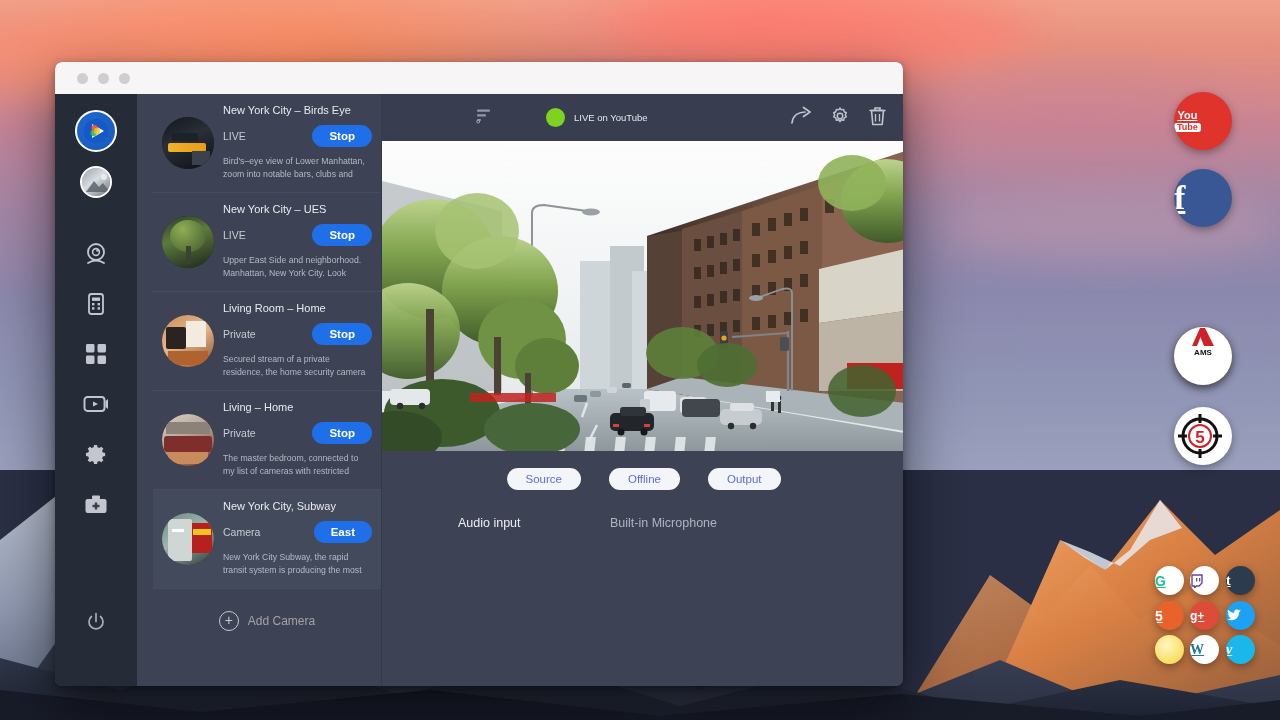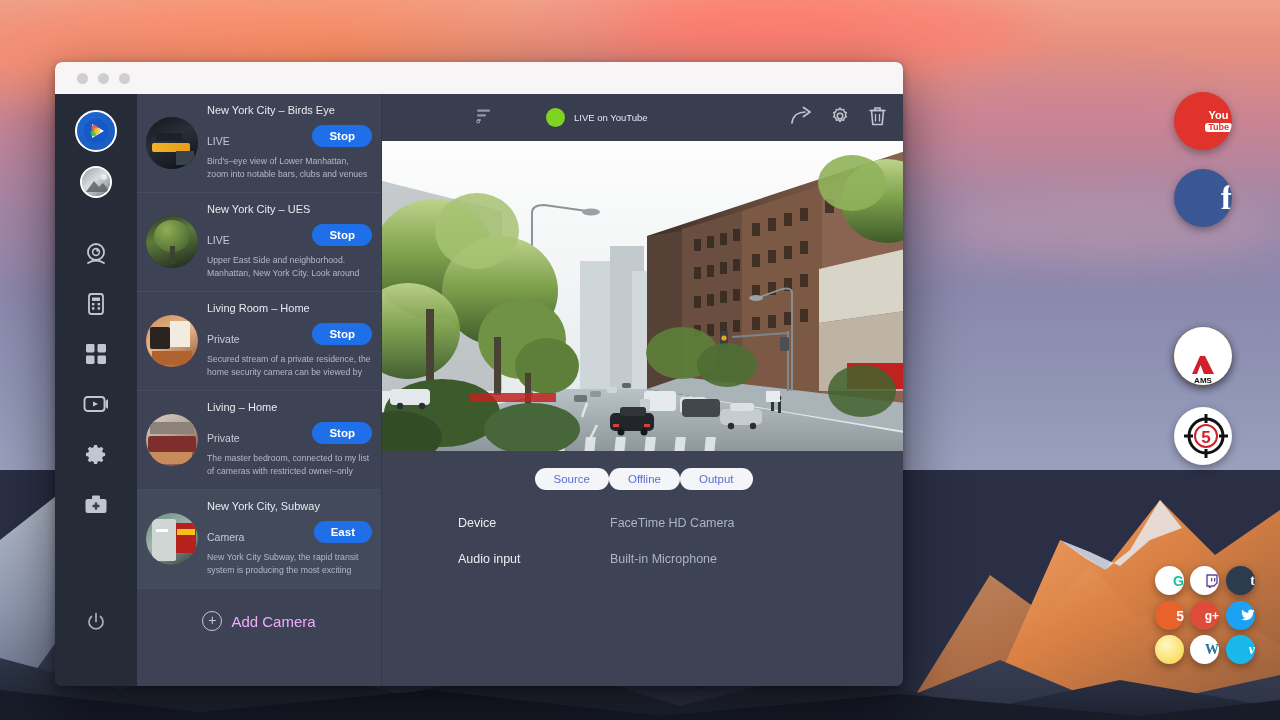--- a/index.html
+++ b/index.html
@@ -27,24 +27,25 @@
   }
   .wp-mtn {
     position:absolute; bottom:0; left:0; width:1280px; height:330px;
     overflow:hidden;
   }
   .wp-mtn svg { display:block; }
 
   
   .dicon {
     position:absolute; border-radius:50%;
-    display:flex; align-items:center; justify-content:flex-end;
+    display:flex; align-items:center; justify-content:flex-start;
     box-shadow:0 3px 8px rgba(0,0,0,.35);
     font-weight:bold; color:#fff; overflow:hidden;
     font-family:"Liberation Sans", sans-serif;
+    text-decoration:underline;
   }
   .dicon.big { width:58px; height:58px; }
   .dicon.sm  { width:29px; height:29px; font-size:14px; }
 
   
   #window {
     position:absolute; left:55px; top:62px; width:848px; height:624px;
     border-radius:7px; overflow:hidden;
     box-shadow:0 22px 60px rgba(0,0,0,.55), 0 3px 10px rgba(0,0,0,.35);
     background:#353b4d;
@@ -82,77 +83,77 @@
   }
   .rail-btn svg { display:block; }
   .rail-power { position:absolute; bottom:32px; opacity:.75; }
 
   
   #list {
     width:245px; flex:none; background:#3d4354;
     display:flex; flex-direction:column;
     border-right:1px solid #343a49;
   }
-  #list-scroll { flex:1; overflow:hidden; }
+  #list-scroll { flex:1; overflow:hidden;padding-left:16px; }
   .cam {
     display:flex; padding:10px 9px 11px 9px; gap:9px;
     border-bottom:1px solid #474d5e; cursor:pointer; position:relative;
   }
   .cam.selected { background:#434a5c; }
   .cam-thumb {
     width:52px; height:52px; border-radius:50%; flex:none;
     margin-top:13px; overflow:hidden; position:relative;
     background:#222;
   }
   .cam-body { flex:1; min-width:0; }
   .cam-title {
     font-size:11px; color:#e8eaef; margin-bottom:9px;
     white-space:nowrap; overflow:hidden; text-overflow:ellipsis;
   }
-  .cam-row { display:flex; align-items:flex-end; justify-content:space-between; margin-bottom:8px; }
+  .cam-row { display:flex; align-items:center; justify-content:space-between; margin-bottom:8px; }
   .cam-status { font-size:10.5px; color:#c7cbd4; }
   .btn-pill {
     background:#1f6fe8; color:#fff; font-size:11.5px; font-weight:bold;
     border:none; border-radius:13px; padding:5px 17px; cursor:pointer;
     font-family:"Liberation Sans", sans-serif;
   }
   .cam-desc {
     font-size:8.7px; color:#b4b9c4; line-height:1.45;
     max-height:26px; overflow:hidden;
   }
   #add-camera {
     display:flex; align-items:center; justify-content:center; gap:9px;
     padding:22px 0 0 0; cursor:pointer;
   }
   .plus-circ {
     width:20px; height:20px; border-radius:50%;
     border:1.4px solid #c3c8d2; color:#c3c8d2;
     display:flex; align-items:center; justify-content:center;
     font-size:14px; line-height:1; padding-bottom:2px;
   }
-  #add-camera-label { font-size:15px; color:#f0abfc; }
+  #add-camera-label { font-size:12px; color:#a3a3a3; }
 
   
   #main { flex:1; background:#3d4354; display:flex; flex-direction:column; }
   #topbar {
     height:47px; background:#383e4f; display:flex; align-items:center;
     padding:0 18px; gap:10px; position:relative;
   }
   #filter-icon { margin-left:75px; opacity:.7; cursor:pointer; }
   #live-wrap { display:flex; align-items:center; gap:9px; margin-left:44px; }
   .live-dot { width:19px; height:19px; border-radius:50%; background:#7ed321; }
   #live-label { font-size:9.5px; color:#e6e8ee; }
   #top-actions { margin-left:auto; display:flex; gap:18px; align-items:center; }
   #top-actions > span { cursor:pointer; opacity:.85; }
 
   #video {
     height:310px; position:relative; overflow:hidden; background:#9fb0bd;
   }
 
-  #tabs { display:flex; justify-content:center; padding:17px 0 0 0; }
+  #tabs { display:flex; justify-content:center; gap:28px; padding:17px 0 0 0; }
   .tab {
     background:#f4f5f8; color:#5b6fd6; font-size:11.5px;
     border-radius:13px; padding:5px 19px; cursor:pointer;
     font-family:"Liberation Sans", sans-serif; border:none;
   }
 
   #details { padding:26px 0 0 76px; }
   .drow { display:flex; margin-bottom:22px; }
   .dkey { width:152px; font-size:12.5px; color:#eceef2; }
   .dval { font-size:12.5px; color:#aeb4c0; }
@@ -667,24 +668,20 @@
       </div>
 
       <div id="tabs">
         <button class="tab">Source</button>
         <button class="tab">Offline</button>
         <button class="tab">Output</button>
       </div>
 
       <div id="details">
         <div class="drow">
-          <div class="dkey">Device</div>
-          <div class="dval">FaceTime HD Camera</div>
-        </div>
-        <div class="drow">
           <div class="dkey">Audio input</div>
           <div class="dval">Built-in Microphone</div>
         </div>
       </div>
     </div>
   </div>
 
 </div>
 
 </body></html>

